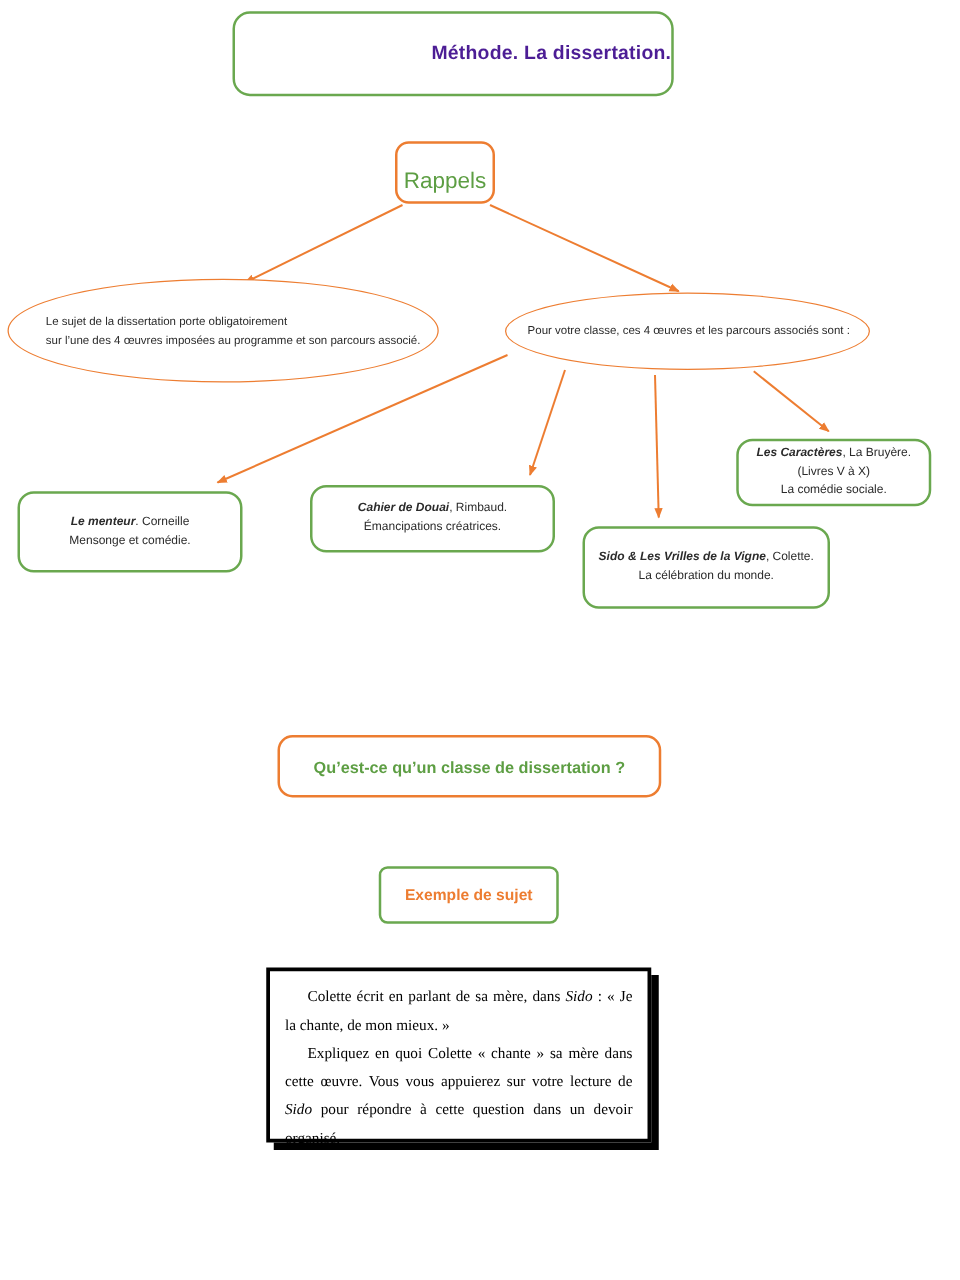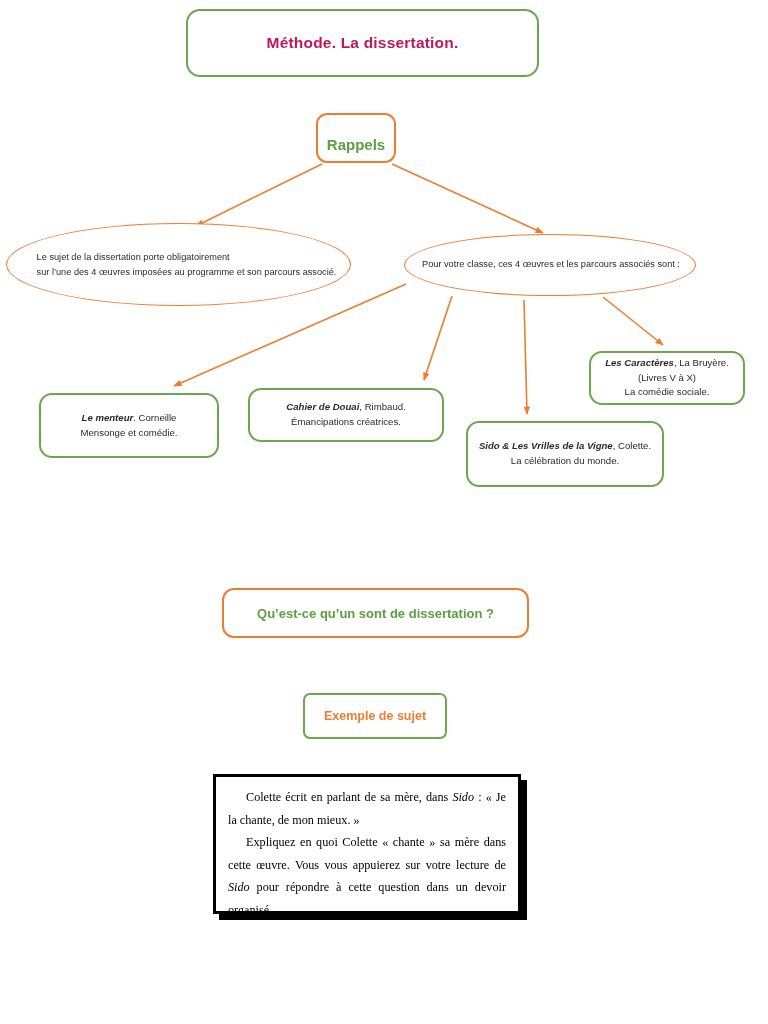--- a/index.html
+++ b/index.html
@@ -37,21 +37,21 @@
     justify-content: center;
     text-align: center;
     background: #ffffff;
     border-radius: 13px;
   }
   .node .inner { width: 100%; }
 
   .border-green  { border: 2.4px solid #6aa84f; }
   .border-orange { border: 2.4px solid #ed7d31; }
 
-  .txt-purple { color: #be185d; }
+  .txt-purple { color: #4c1d95; text-align: right; }
   .txt-green  { color: #5d9e43; }
   .txt-orange { color: #ed7d31; }
 
   
   #title-box {
     left: 186px; top: 9px;
     width: 353px; height: 68px;
     border-radius: 14px;
   }
   #title-box .inner {
@@ -60,22 +60,22 @@
     letter-spacing: .2px;
   }
 
   
   #rappels-box {
     left: 316px; top: 113px;
     width: 80px; height: 50px;
     border-radius: 11px;
   }
   #rappels-box .inner {
-    font-size: 15px;
-    font-weight: bold;
+    font-size: 18px;
+    font-weight: normal;
     margin-top: 12px;
   }
 
   
   .ellipse {
     position: absolute;
     box-sizing: border-box;
     border: 1.6px solid #ed7d31;
     border-radius: 50%;
     background: #ffffff;
@@ -110,21 +110,21 @@
 
   
   .work-box .inner {
     font-size: 9.6px;
     line-height: 1.55;
     color: #2b2b2b;
     padding: 0 6px;
   }
   .work-box .inner i { font-weight: bold; font-style: italic; }
 
-  #work-menteur    { left: 39px;  top: 393px; width: 180px; height: 65px; }
+  #work-menteur    { left: 14px;  top: 393px; width: 180px; height: 65px; }
   #work-douai      { left: 248px; top: 388px; width: 196px; height: 54px; }
   #work-sido       { left: 466px; top: 421px; width: 198px; height: 66px; }
   #work-caracteres { left: 589px; top: 351px; width: 156px; height: 54px; }
 
   
   #question-box {
     left: 222px; top: 588px;
     width: 307px; height: 50px;
     border-radius: 12px;
   }
@@ -245,21 +245,21 @@
     <div class="inner">
       <div>
         <i>Les Caractères</i><span>, La Bruyère.</span>
       </div>
       <div>(Livres V à X)</div>
       <div>La comédie sociale.</div>
     </div>
   </div>
 
   <div class="node border-orange" id="question-box">
-    <div class="inner txt-green">Qu’est-ce qu’un sont de dissertation ?</div>
+    <div class="inner txt-green">Qu’est-ce qu’un classe de dissertation ?</div>
   </div>
 
   <div class="node border-green" id="exemple-box">
     <div class="inner txt-orange">Exemple de sujet</div>
   </div>
 
   <div id="quote-shadow"></div>
   <div id="quote-box">
     <div class="inner">
       <p><span>Colette écrit en parlant de sa mère, dans </span><i>Sido</i><span> : « Je la chante, de mon mieux. »</span></p>

